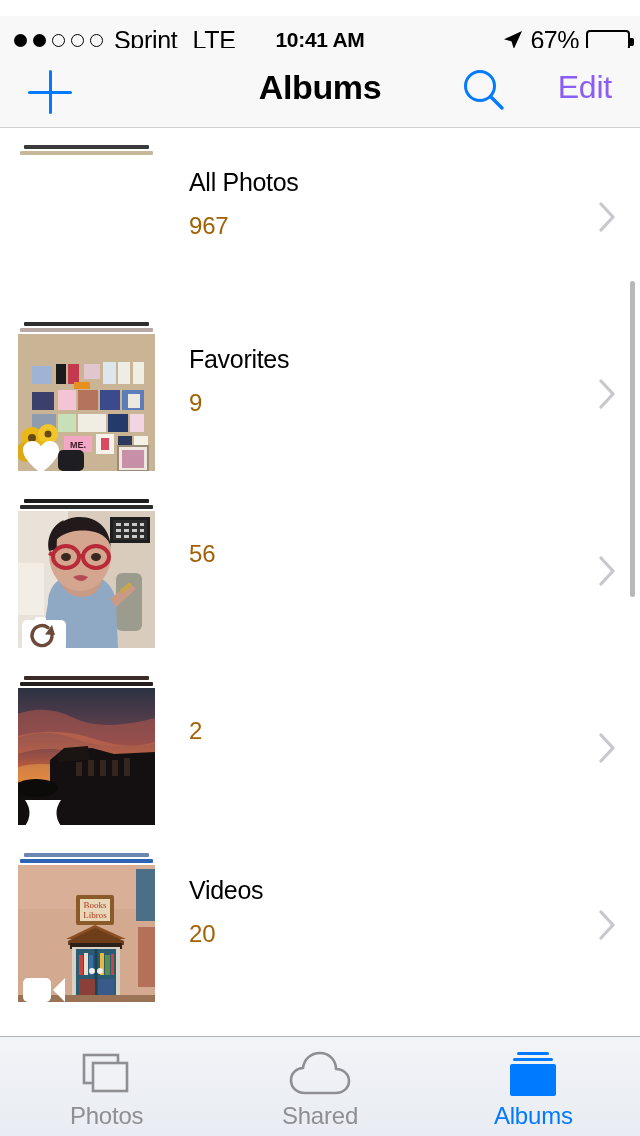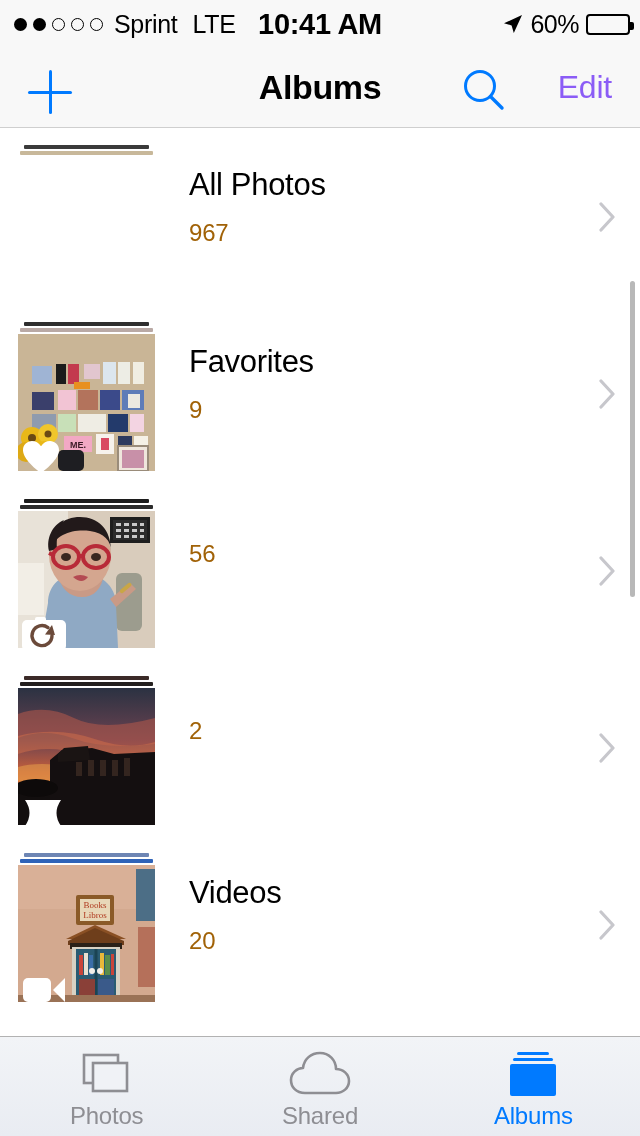--- a/index.html
+++ b/index.html
@@ -7,36 +7,36 @@
   body {
     font-family:"Liberation Sans", sans-serif;
     background:#ffffff;
     -webkit-font-smoothing:antialiased;
     overflow:hidden;
     position:relative;
   }
 
   
   .status-bar{
-    position:absolute; top:0; left:0; width:640px; height:48px;
+    position:absolute; top:16px; left:0; width:640px; height:48px;
     background:#F8F8F8;
     display:flex; align-items:center;
   }
   .sb-left{ position:absolute; left:14px; top:0; height:48px; display:flex; align-items:center; gap:9px;}
   .dots{ display:flex; align-items:center; gap:6px; }
   .dot{ width:13px; height:13px; border-radius:50%; }
   .dot.filled{ background:#000; }
   .dot.empty{ background:transparent; border:1.6px solid #000; }
   .carrier{ font-size:25px; color:#000; letter-spacing:-0.3px; margin-left:2px;}
   .net{ font-size:25px; color:#000; letter-spacing:-0.3px; margin-left:6px;}
   .sb-center{
     position:absolute; left:0; width:640px; text-align:center; top:0; height:48px;
     display:flex; align-items:center; justify-content:center;
   }
-  .clock{ font-size:29px; font-weight:bold; color:#000; letter-spacing:-0.3px;}
+  .clock{ font-size:21px; font-weight:bold; color:#000; letter-spacing:-0.3px;}
   .sb-right{ position:absolute; right:10px; top:0; height:48px; display:flex; align-items:center; gap:7px;}
   .loc-arrow{ width:20px; height:20px; }
   .batt-pct{ font-size:25px; color:#000; letter-spacing:-0.5px;}
   .battery{
     position:relative; width:44px; height:21px;
     border:2px solid #000; border-radius:4px; padding:2px;
   }
   .battery::after{
     content:""; position:absolute; right:-6px; top:6px;
     width:4px; height:8px; background:#000; border-radius:0 2px 2px 0;
@@ -92,21 +92,21 @@
     position:absolute; left:0; top:12px;
     width:137px; height:137px; overflow:hidden;
     background:#ddd;
   }
   .thumb svg{ display:block; width:137px; height:137px; }
   .badge{ position:absolute; left:4px; bottom:4px; }
 
   .row-text{
     margin-left:34px; margin-top:40px; flex:1;
   }
-  .row-title{ font-size:31px; color:#000; letter-spacing:-0.3px; line-height:1.05;}
+  .row-title{ font-size:25px; color:#000; letter-spacing:-0.3px; line-height:1.05;}
   .row-count{ font-size:24px; color:#a16207; margin-top:17px; letter-spacing:-0.2px;}
   .chevron{
     position:absolute; right:24px; top:73px;
     width:17px; height:30px;
   }
   .chevron svg{ display:block; }
 
   .scrollbar{
     position:absolute; right:5px; top:152px; width:5px; height:316px;
     background:#B8B8B8; border-radius:3px;
@@ -146,21 +146,21 @@
   </div>
   <div class="sb-center">
     <span class="clock">10:41 AM</span>
   </div>
   <div class="sb-right">
     <span class="loc-arrow">
       <svg viewBox="0 0 20 20" width="20" height="20">
           <path d="M19 1 L1 9.2 L8.6 11.4 L10.8 19 Z" fill="#000"></path>
         </svg>
     </span>
-    <span class="batt-pct">60%</span>
+    <span class="batt-pct">67%</span>
     <span class="battery">
       <span class="batt-fill" id="batt-fill" style="width: 37%; background: rgb(254, 203, 46);"></span>
     </span>
   </div>
 </div>
 
 <div class="nav-bar">
   <div class="add-btn">
     <span class="plus-h"></span>
     <span class="plus-v"></span>

